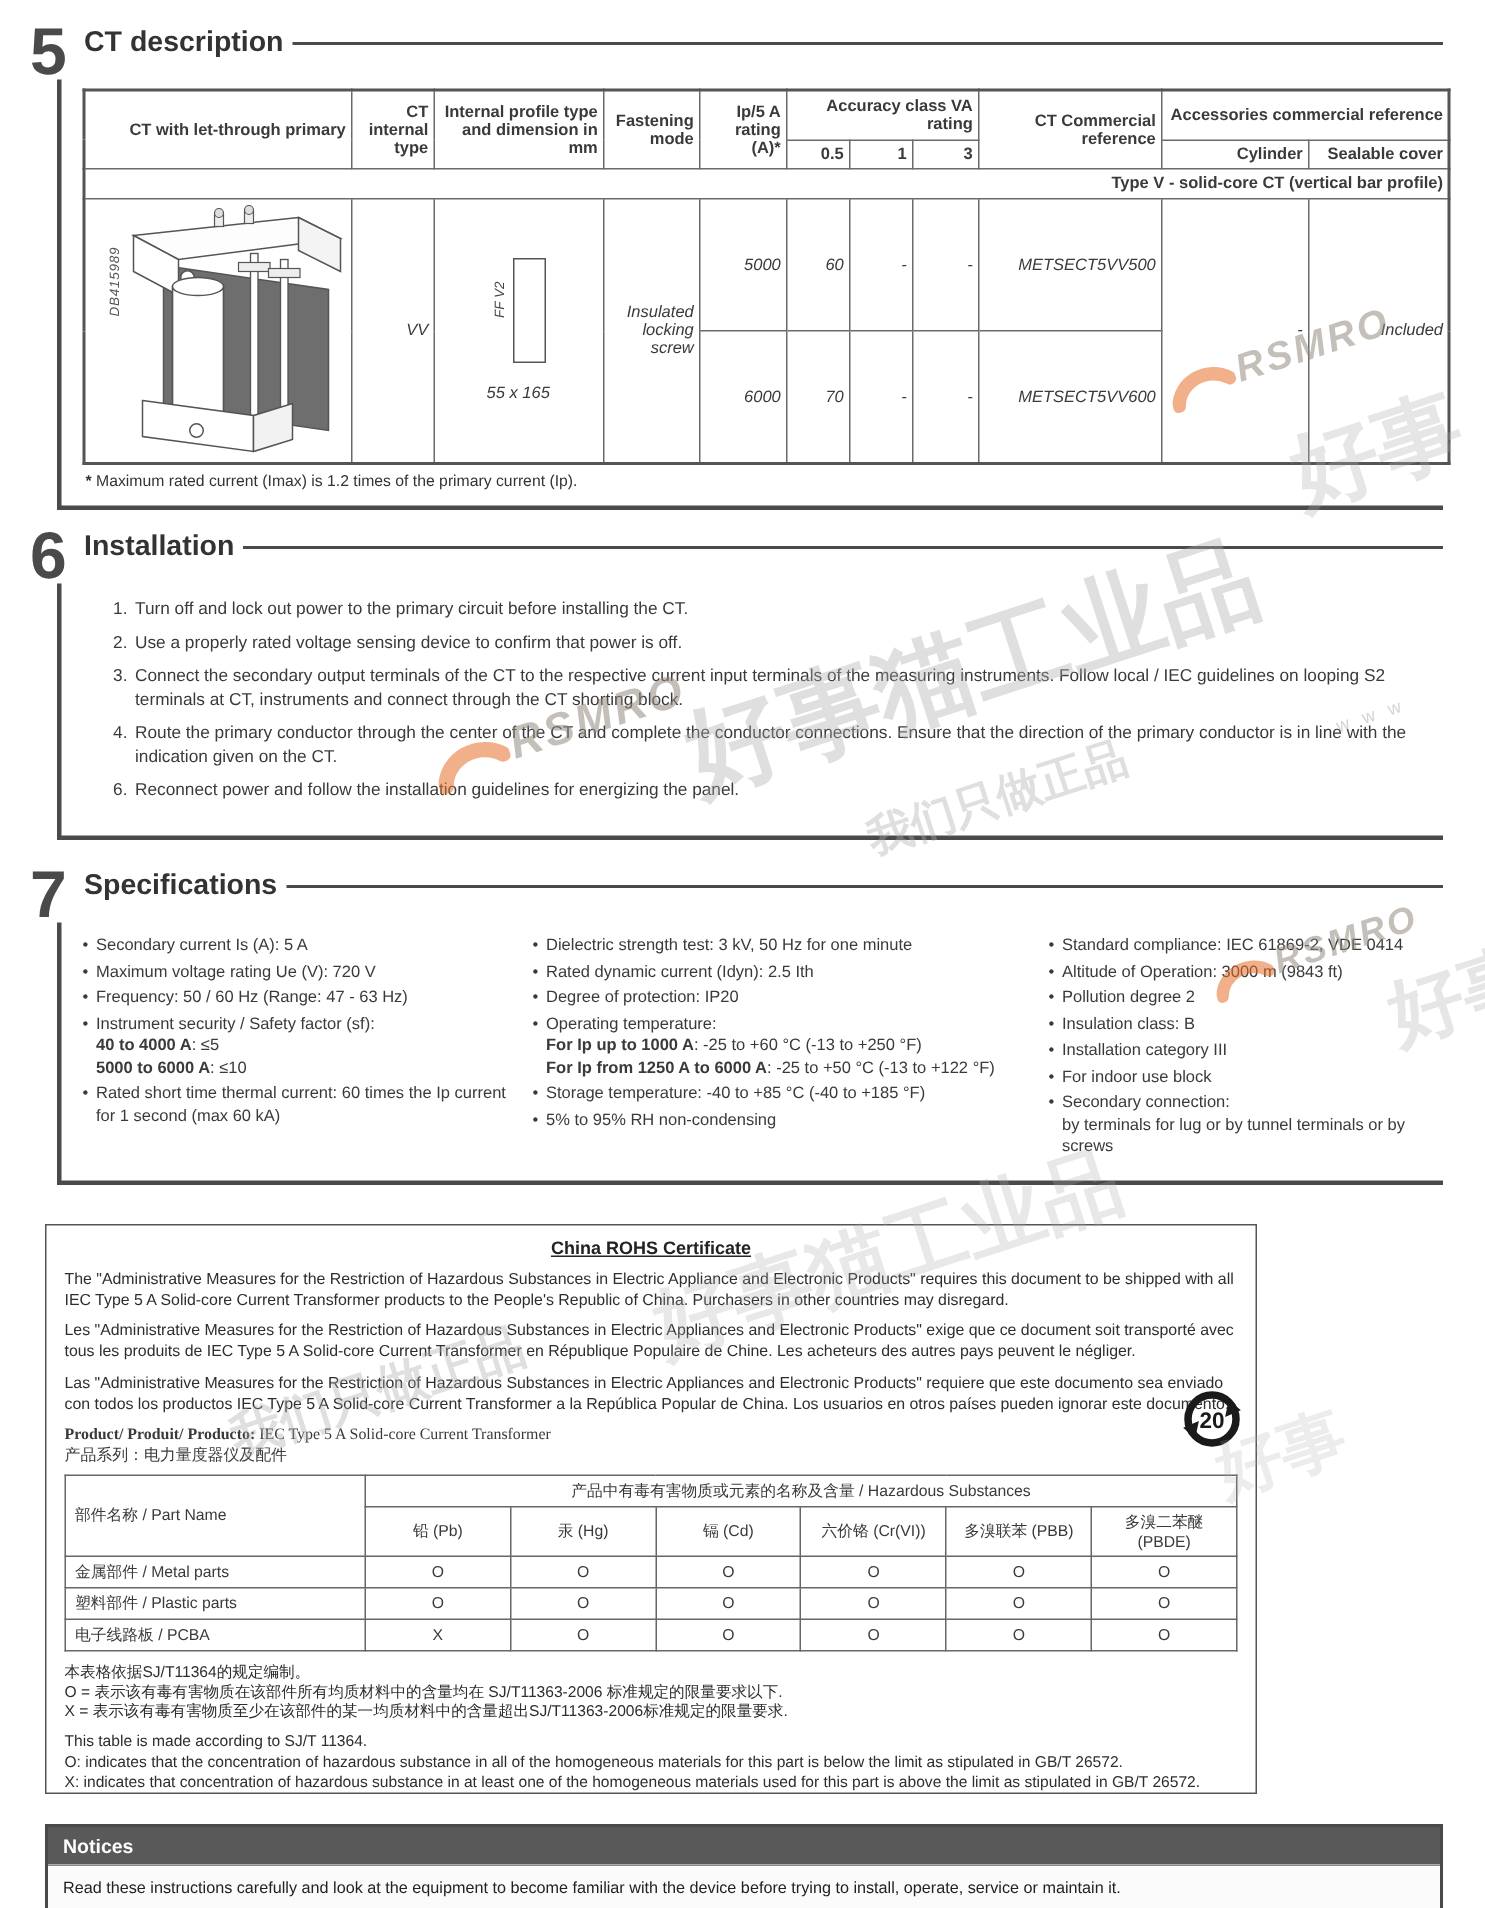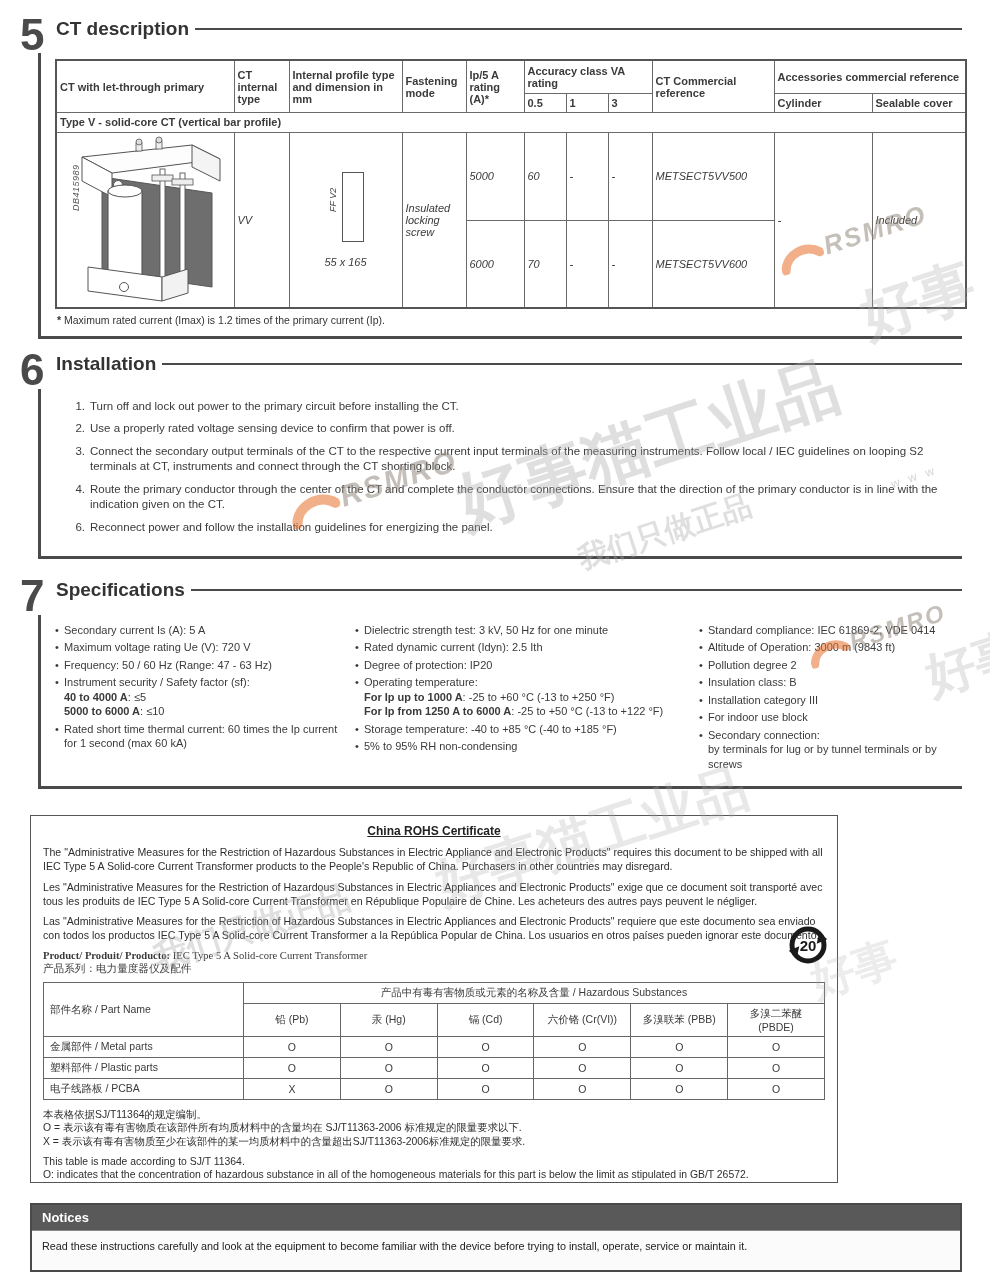--- a/index.html
+++ b/index.html
@@ -11,21 +11,21 @@
   .section { position:relative; margin-bottom:12px; }
   .sec-head { display:flex; align-items:flex-start; }
   .sec-num { font-size:44px; font-weight:bold; color:#4a4a4a; line-height:0.85; width:36px; flex:0 0 36px; }
   .sec-title { font-size:19px; font-weight:bold; color:#333; margin-top:2px; white-space:nowrap; }
   .sec-rule { flex:1; border-top:2px solid #4a4a4a; margin:12px 0 0 6px; }
   .sec-body { border-left:3px solid #4a4a4a; border-bottom:3px solid #4a4a4a;
     margin-left:18px; padding:6px 0 8px 14px; }
 
   
   table.ct { border-collapse:collapse; width:910px; table-layout:fixed; }
-  table.ct th, table.ct td { border:1px solid #6a6a6a; text-align:left; vertical-align:middle;
+  table.ct th, table.ct td { border:1px solid #6a6a6a; text-align:right; vertical-align:middle;
     font-size:11px; padding:2px 3px; background:transparent;margin-left:32px; }
   table.ct { border:2px solid #555; }
   table.ct th { font-weight:bold; color:#3a3a3a; }
   .th-tall { height:52px; }
   .subhead td { text-align:left; font-weight:bold; height:20px; padding-left:8px; font-size:11.5px; }
   .ct-body-row td { height:88px;font-style:italic; }
   .img-cell { position:relative; height:176px; }
   .db-label { position:absolute; left:4px; top:14px; transform:rotate(-90deg); transform-origin:left top;
     font-size:9px; color:#555; letter-spacing:0.5px; white-space:nowrap; left:14px; top:78px; }
   .profile-box { display:flex; flex-direction:column; align-items:center; justify-content:center; }
@@ -386,20 +386,21 @@
       </tr>
     </tbody>
       </table>
 
     <div class="rohs-notes">
       <div>本表格依据SJ/T11364的规定编制。</div>
       <div>O = 表示该有毒有害物质在该部件所有均质材料中的含量均在 SJ/T11363-2006 标准规定的限量要求以下.</div>
       <div class="blockgap">X = 表示该有毒有害物质至少在该部件的某一均质材料中的含量超出SJ/T11363-2006标准规定的限量要求.</div>
       <div>This table is made according to SJ/T 11364.</div>
       <div>O: indicates that the concentration of hazardous substance in all of the homogeneous materials for this part is below the limit as stipulated in GB/T 26572.</div>
+      <div>X: indicates that concentration of hazardous substance in at least one of the homogeneous materials used for this part is above the limit as stipulated in GB/T 26572.</div>
     </div>
   </div>
 
   <div class="notices z1">
     <div class="notices-head">Notices</div>
     <div class="notices-body">
       <p>Read these instructions carefully and look at the equipment to become familiar with the device before trying to install, operate, service or maintain it.</p>
 
     </div>
   </div>

